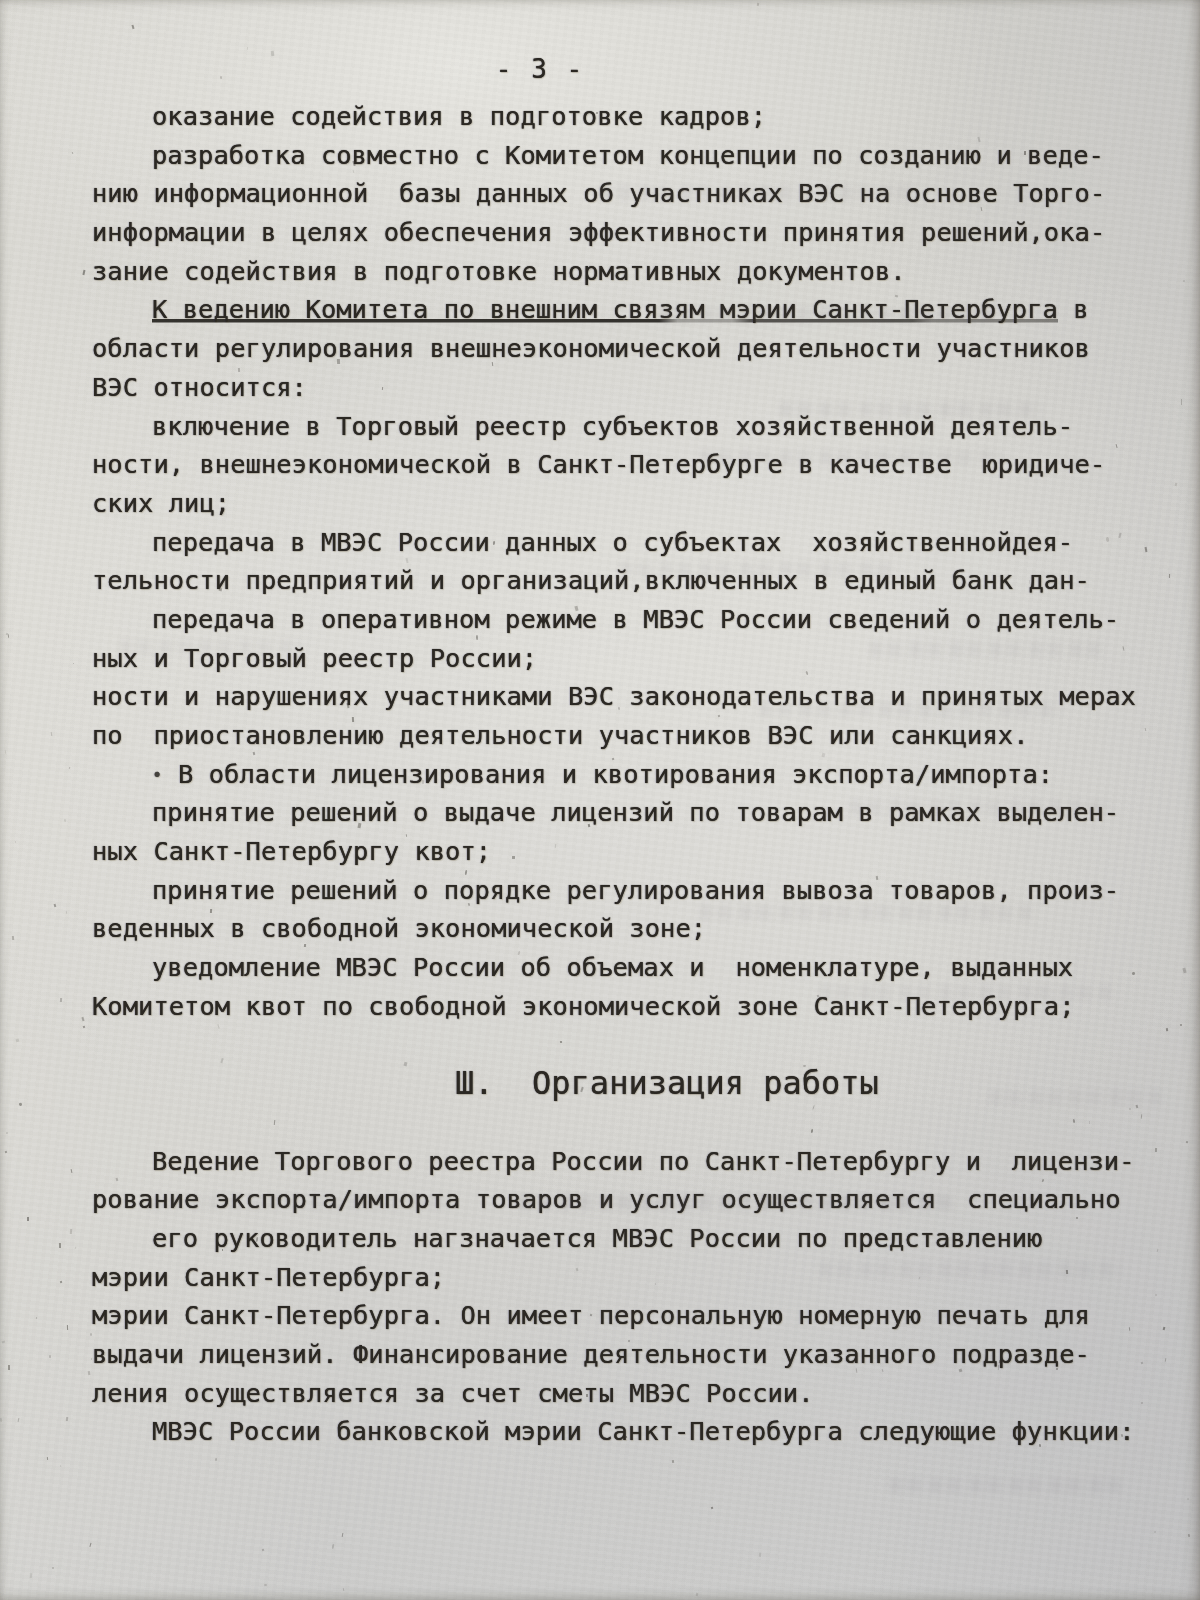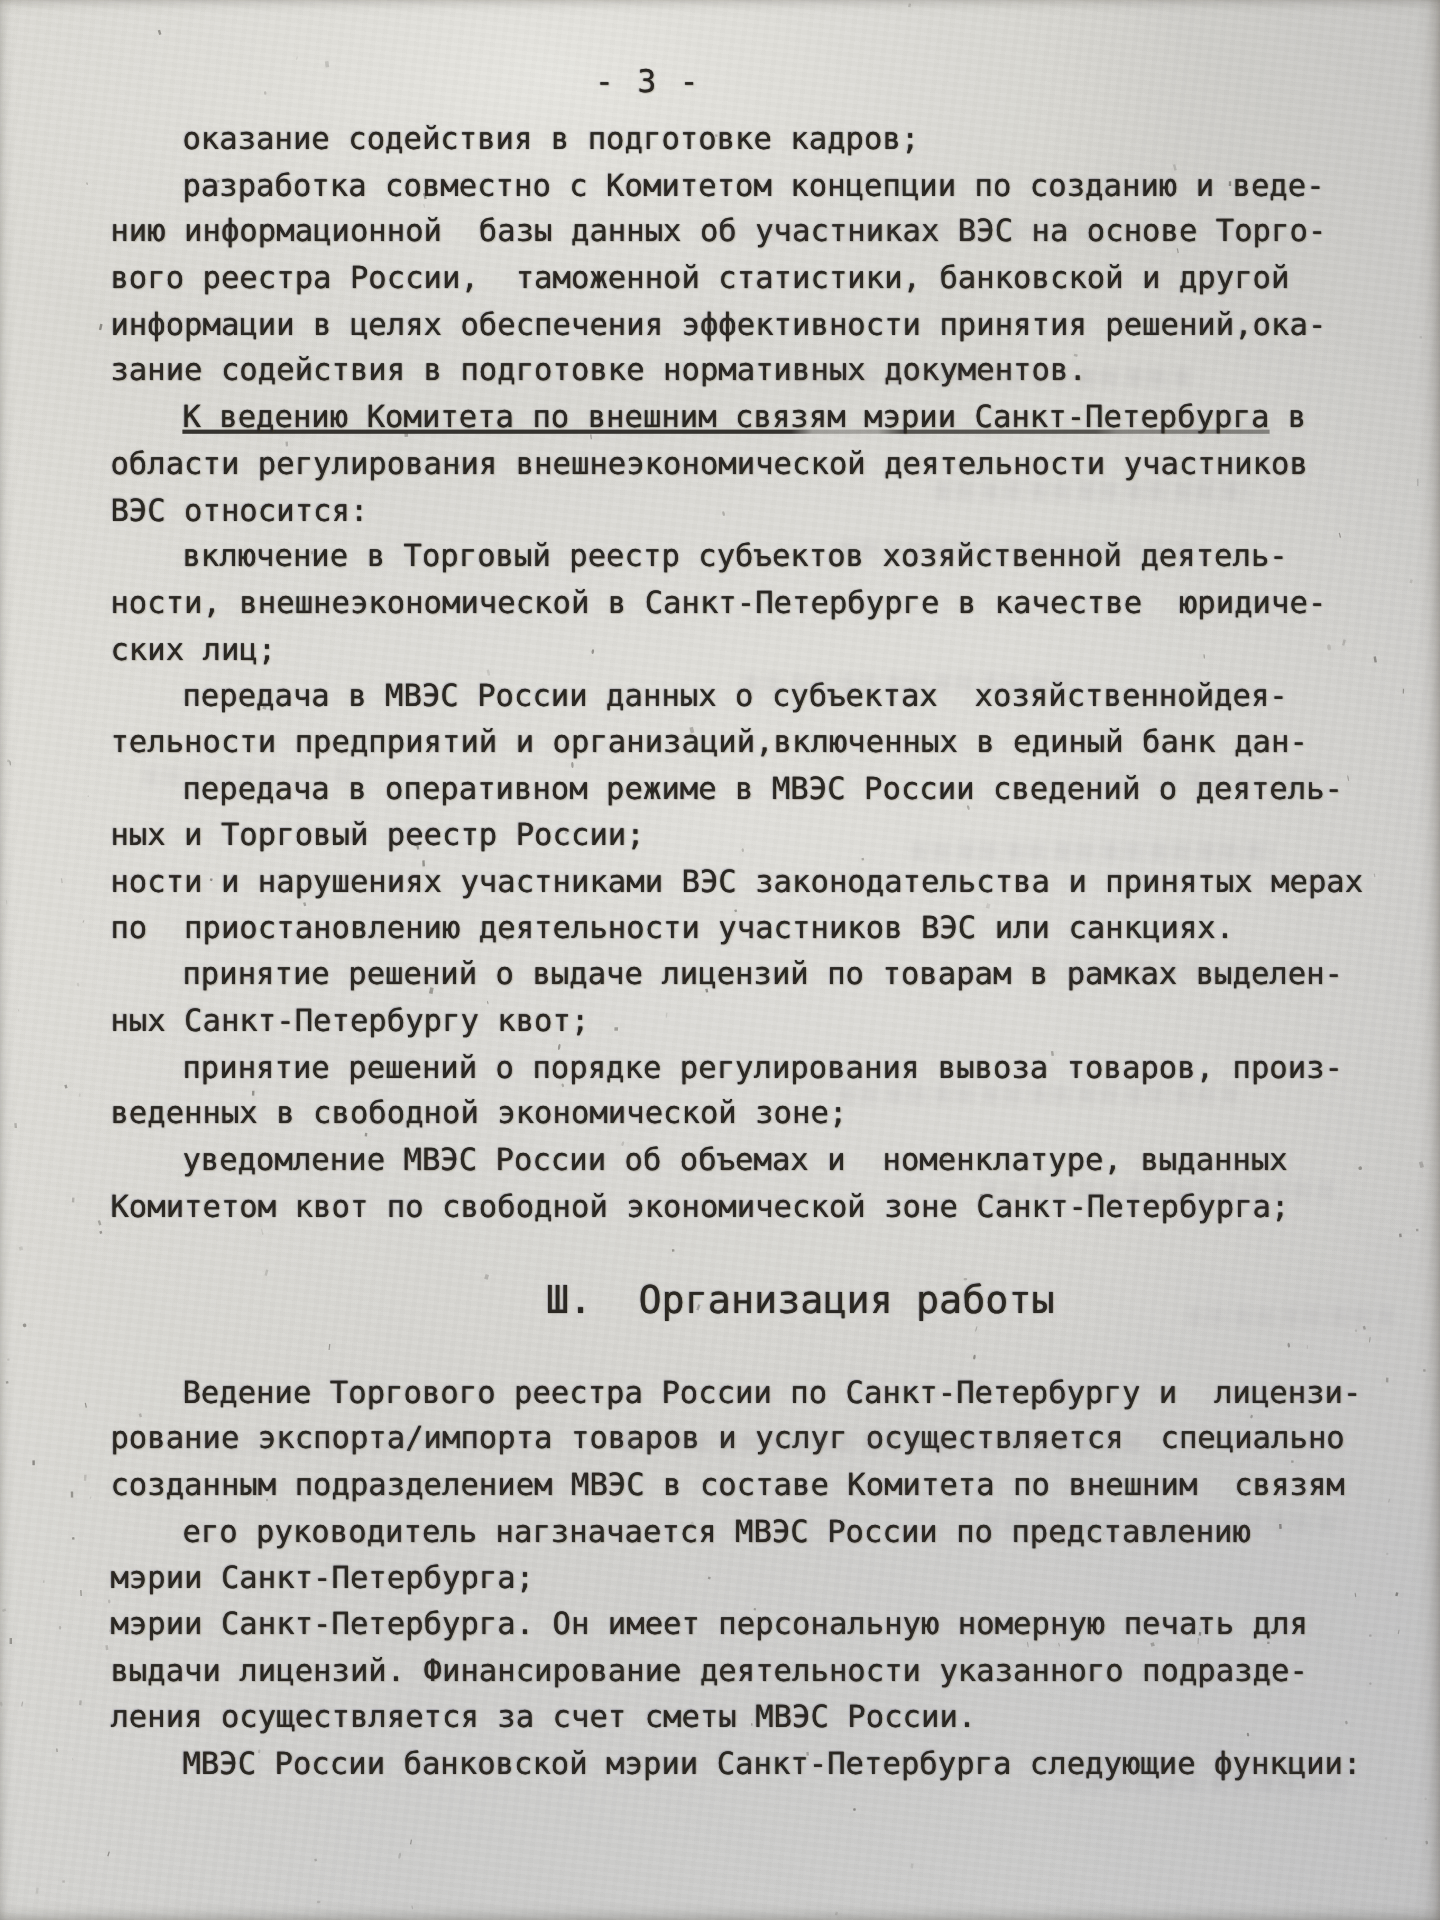--- a/index.html
+++ b/index.html
@@ -74,47 +74,46 @@
 </head>
 <body>
 
 <div class="page">
   <div class="texture"></div>
   <div class="pagenum">- 3 -</div>
   <div class="txt" id="txt">
       <div class="ln ind">оказание содействия в подготовке кадров;</div>
       <div class="ln ind">разработка совместно с Комитетом концепции по созданию и веде-</div>
       <div class="ln">нию информационной  базы данных об участниках ВЭС на основе Торго-</div>
-      <div class="ln">вого реестра России,  таможенной статистики, банковской и другой</div>
       <div class="ln">информации в целях обеспечения эффективности принятия решений,ока-</div>
       <div class="ln">зание содействия в подготовке нормативных документов.</div>
       <div class="ln ind"><span class="ul">К ведению Комитета по внешним связям мэрии Санкт-Петербурга</span> в</div>
       <div class="ln">области регулирования внешнеэкономической деятельности участников</div>
       <div class="ln">ВЭС относится:</div>
       <div class="ln ind">включение в Торговый реестр субъектов хозяйственной деятель-</div>
       <div class="ln">ности, внешнеэкономической в Санкт-Петербурге в качестве  юридиче-</div>
       <div class="ln">ских лиц;</div>
       <div class="ln ind">передача в МВЭС России данных о субъектах  хозяйственнойдея-</div>
       <div class="ln">тельности предприятий и организаций,включенных в единый банк дан-</div>
       <div class="ln ind">передача в оперативном режиме в МВЭС России сведений о деятель-</div>
       <div class="ln">ных и Торговый реестр России;</div>
       <div class="ln">ности и нарушениях участниками ВЭС законодательства и принятых мерах</div>
       <div class="ln">по  приостановлению деятельности участников ВЭС или санкциях.</div>
+      <div class="ln ind"><span class="bullet">•</span>В области лицензирования и квотирования экспорта/импорта:</div>
       <div class="ln ind">принятие решений о выдаче лицензий по товарам в рамках выделен-</div>
       <div class="ln">ных Санкт-Петербургу квот;</div>
       <div class="ln ind">принятие решений о порядке регулирования вывоза товаров, произ-</div>
       <div class="ln">веденных в свободной экономической зоне;</div>
       <div class="ln ind">уведомление МВЭС России об объемах и  номенклатуре, выданных</div>
       <div class="ln">Комитетом квот по свободной экономической зоне Санкт-Петербурга;</div>
       <div class="ln"></div>
       <div class="ln hd">Ш.  Организация работы</div>
       <div class="ln"></div>
       <div class="ln ind">Ведение Торгового реестра России по Санкт-Петербургу и  лицензи-</div>
       <div class="ln">рование экспорта/импорта товаров и услуг осуществляется  специально</div>
-      <div class="ln">созданным подразделением МВЭС в составе Комитета по внешним  связям</div>
       <div class="ln ind">его руководитель нагзначается МВЭС России по представлению</div>
       <div class="ln">мэрии Санкт-Петербурга;</div>
       <div class="ln">мэрии Санкт-Петербурга. Он имеет персональную номерную печать для</div>
       <div class="ln">выдачи лицензий. Финансирование деятельности указанного подразде-</div>
       <div class="ln">ления осуществляется за счет сметы МВЭС России.</div>
       <div class="ln ind">МВЭС России банковской мэрии Санкт-Петербурга следующие функции:</div>
     </div>
   <div id="noise">
       <div class="ghost" style="left: 600px; top: 185px; width: 320px; opacity: 0.2;"></div>
       <div class="ghost" style="left: 660px; top: 307px; width: 330px; opacity: 0.22;"></div>

